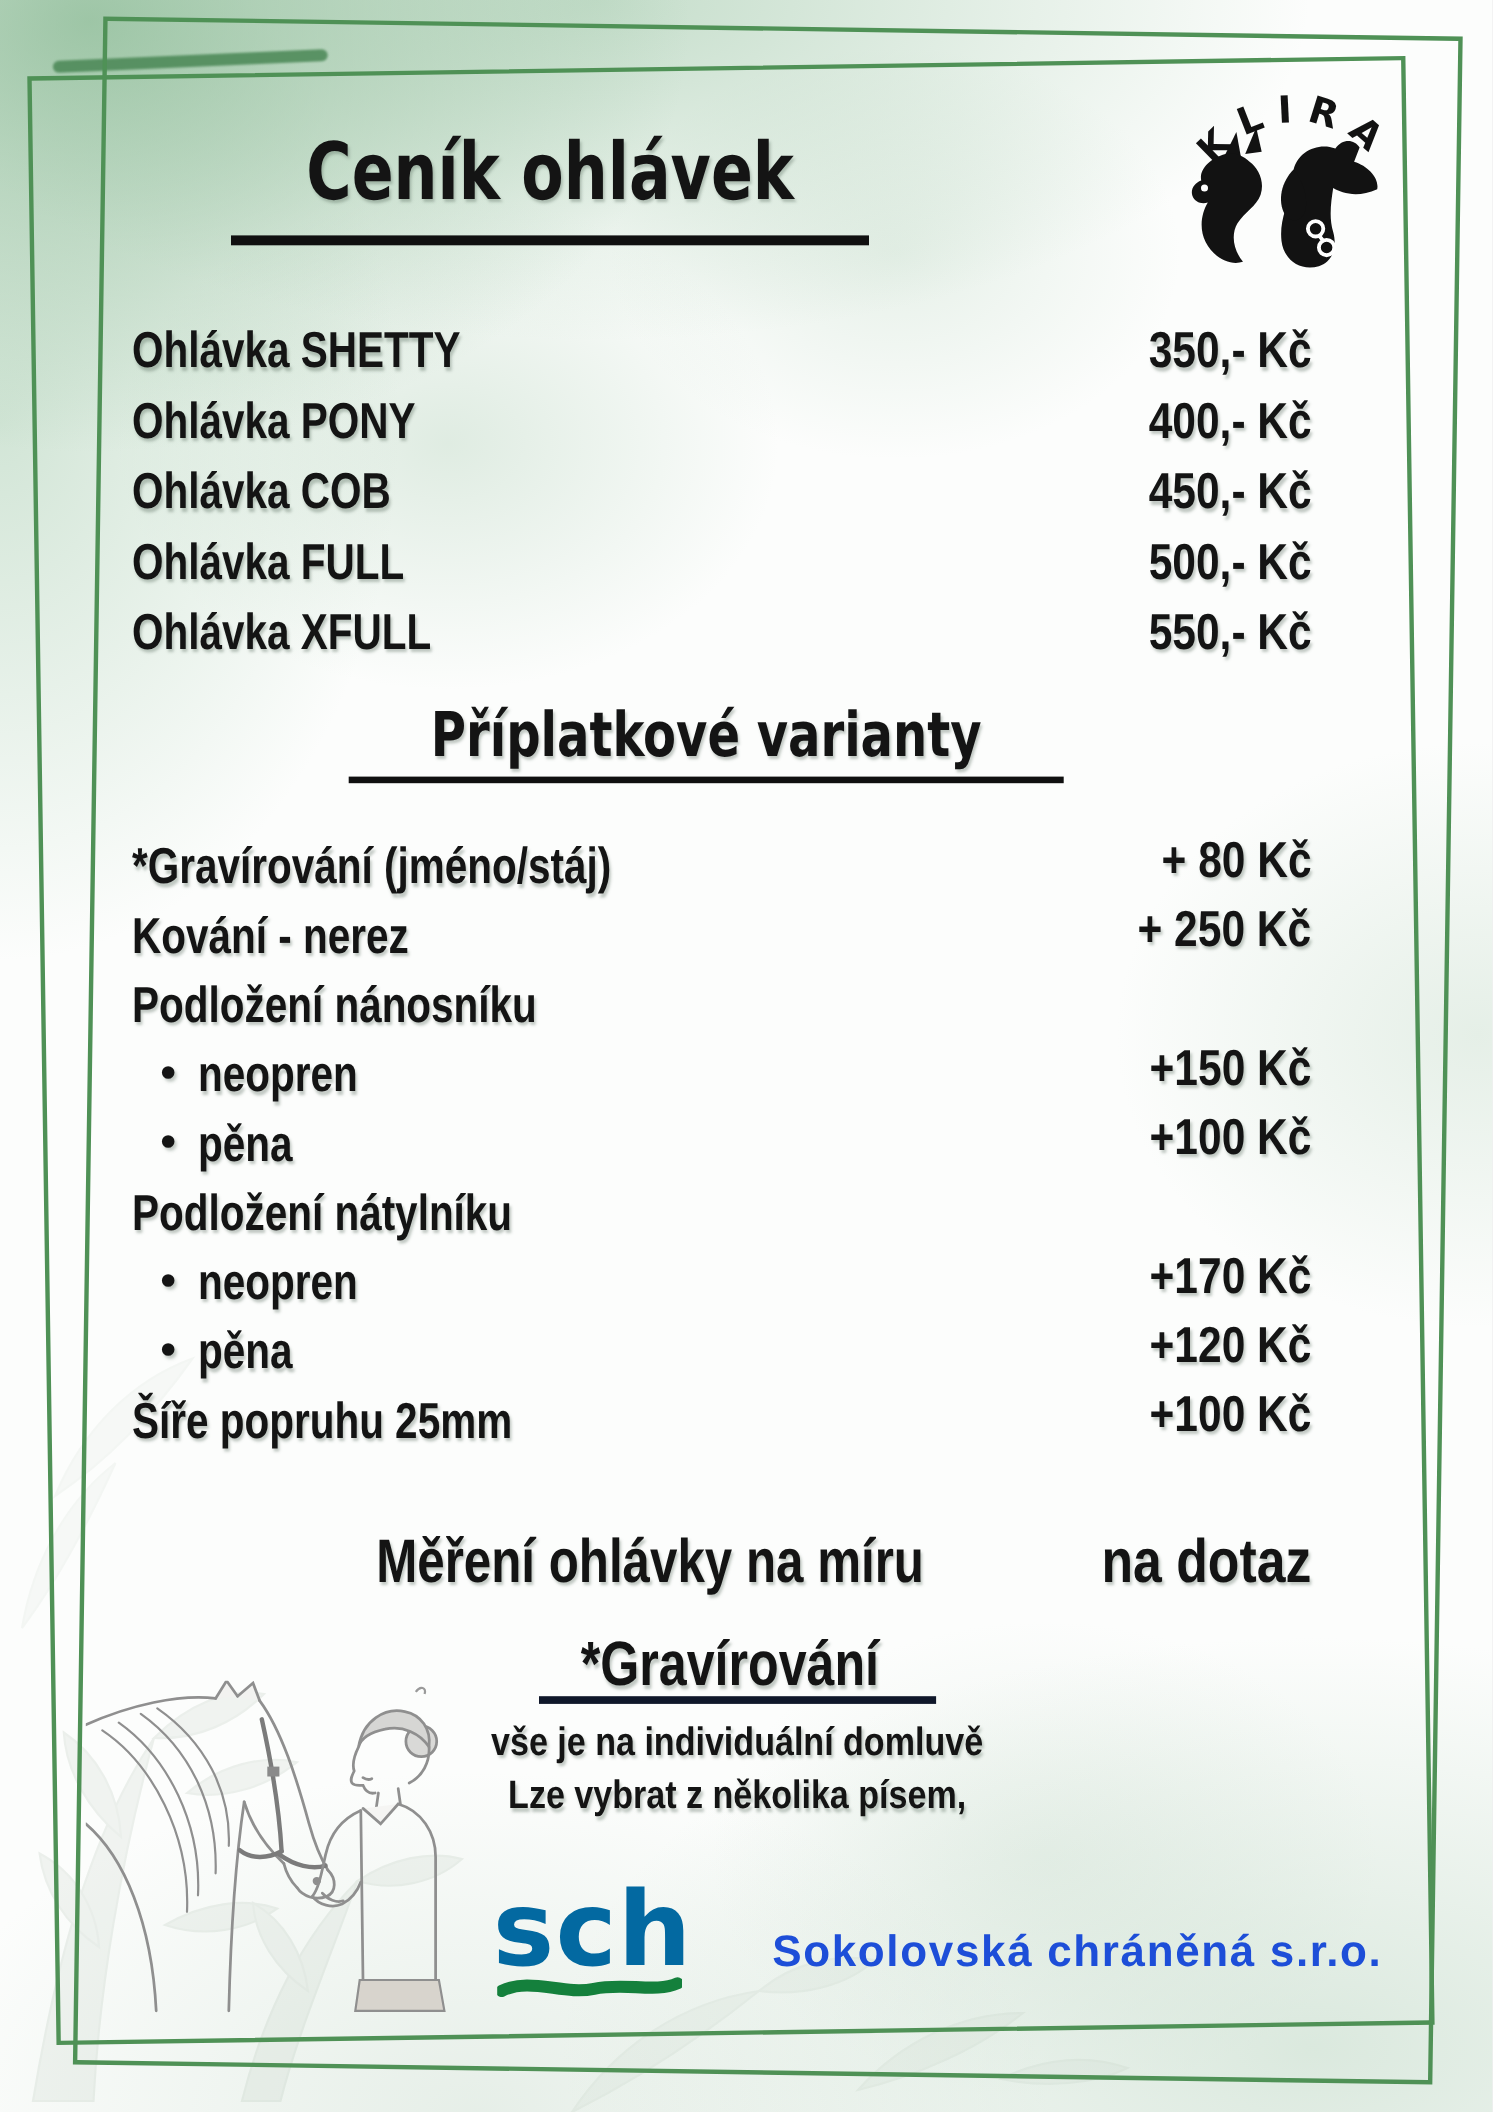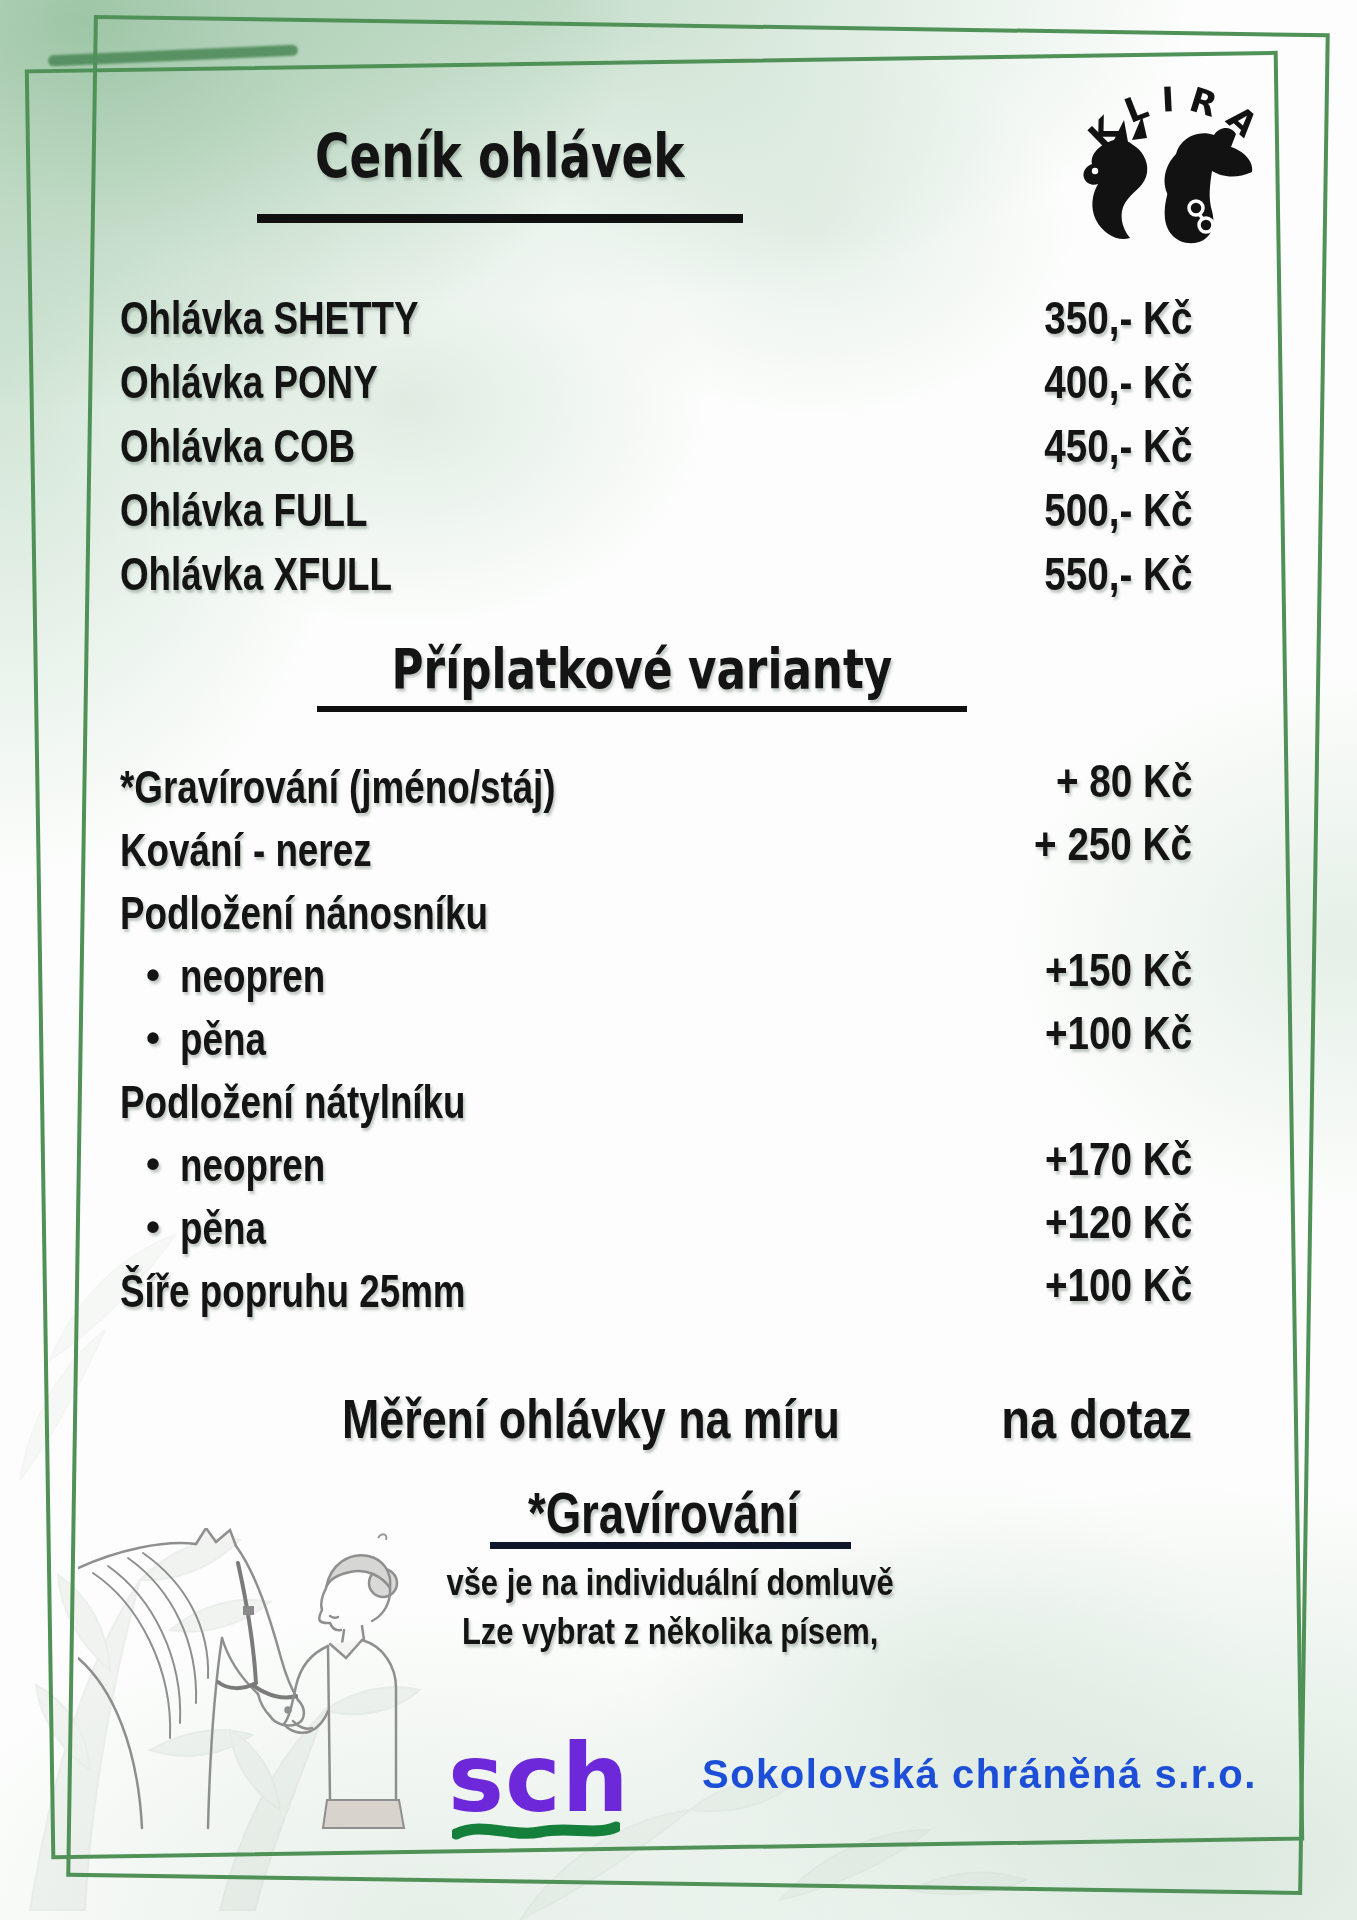--- a/index.html
+++ b/index.html
@@ -31,21 +31,21 @@
 
   
   .cxl{display:inline-block;transform:scaleX(.80);transform-origin:left center;white-space:nowrap;}
   .cxr{display:inline-block;transform:scaleX(.84);transform-origin:right center;white-space:nowrap;}
   .cxc{display:inline-block;transform:scaleX(.78);transform-origin:center;white-space:nowrap;}
   .shadowed{text-shadow:2px 3px 3px rgba(80,100,85,.35);}
 
   
   .title-wrap{position:absolute;left:160px;top:108px;width:680px;text-align:center;}
   .title{display:inline-block;font-family:"DejaVu Sans",sans-serif;font-weight:bold;
-         font-size:60px;line-height:96px;border-bottom:9px solid #101010;padding:0 6px 10px;}
+         font-size:72px;line-height:96px;border-bottom:9px solid #101010;padding:0 6px 10px;}
 
   
   .klira{position:absolute;left:1072px;top:58px;width:212px;height:220px;}
 
   
   .plist{position:absolute;left:120px;top:286px;width:1072px;}
   .row{display:flex;justify-content:space-between;align-items:center;height:64px;
        font-weight:bold;font-size:46px;}
   .xlist{position:absolute;left:120px;top:749px;width:1072px;}
   .xrow{display:flex;justify-content:space-between;align-items:center;height:63px;
@@ -61,21 +61,21 @@
               font-size:56px;line-height:62px;border-bottom:6px solid #101010;padding:0 4px 6px;}
 
   
   .note{position:absolute;left:370px;top:1488px;width:600px;text-align:center;}
   .note-h{display:inline-block;font-family:Liberation Sans, sans-serif;font-weight:bold;font-size:57px;
           line-height:50px;border-bottom:7px solid #0f172a;padding:0 18px 4px 4px;}
   .note-l{font-weight:bold;font-size:36px;line-height:43px;margin-top:6px;}
   .note-l:first-of-type{margin-top:12px;}
 
   
-  .sch{position:absolute;left:448px;top:1708px;width:175px;text-align:center;color:#6d28d9;margin-top:24px;}
+  .sch{position:absolute;left:448px;top:1708px;width:175px;text-align:center;color:#0369a1;}
   .sch-text{font-family:"DejaVu Sans",sans-serif;font-weight:bold;font-size:94px;line-height:94px;
             letter-spacing:1px;}
   .sch-wave{display:block;margin:-8px auto 0;}
   .company{position:absolute;left:702px;top:1752px;font-weight:bold;font-size:40px;
            letter-spacing:1.5px;color:#1d4ed8;}
 
   .illus{position:absolute;left:78px;top:1528px;}
 </style>
 </head>
 <body>

